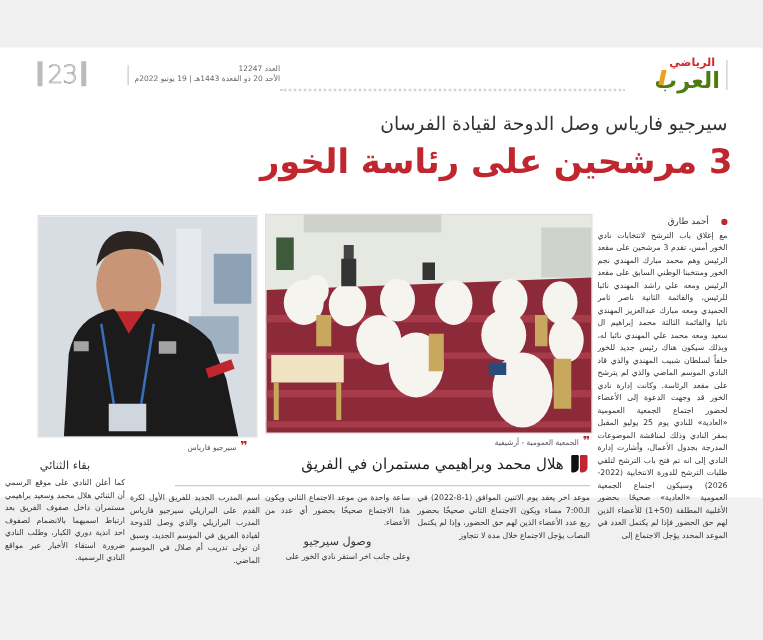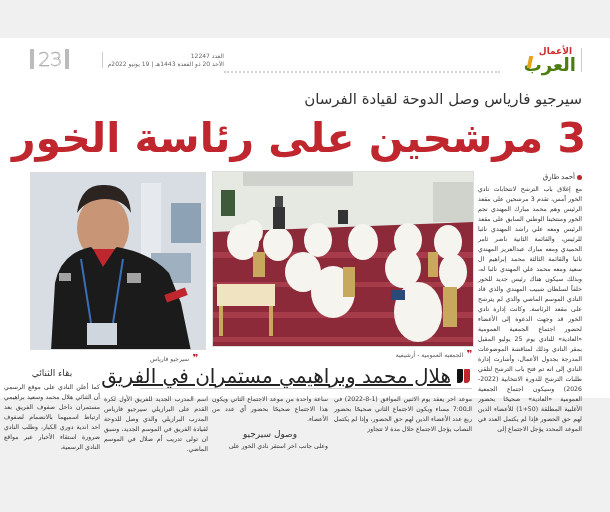--- a/index.html
+++ b/index.html
@@ -17,37 +17,37 @@
   .issue .sep { position: absolute; left: -4px; top: 0; width: 1px; height: 16px; background: #ccc; }
   .dotline { position: absolute; left: 224px; top: 33px; width: 276px; height: 2px; border-top: 2px dotted #d4d4d4; }
   .logo { position: absolute; left: 508px; top: 8px; width: 70px; height: 28px; direction: rtl; }
   .logo .l1 { position: absolute; right: 6px; top: 0; font-size: 9px; color: #d42a2a; font-weight: bold; }
   .logo .l2 { position: absolute; right: 2px; top: 8px; font-size: 18px; font-weight: bold; color: #4d7c0f; }
   .logo .exc { position: absolute; left: 20px; top: 10px; width: 4px; height: 12px; background: #e8a21e; transform: skewX(-12deg); }
   .logo .sep { position: absolute; right: -4px; top: 2px; width: 1px; height: 24px; background: #ccc; }
 
   
   .kicker { position: absolute; right: 28px; top: 52px; direction: rtl; font-size: 15px; color: #333; font-weight: normal; margin-left: 20px; }
-  .headline { position: absolute; right: 24px; top: 76px; direction: rtl; font-size: 41px; font-weight: bold; color: #c0262d; letter-spacing: 0; }
+  .headline { position: absolute; right: 24px; top: 76px; direction: rtl; font-size: 27px; font-weight: bold; color: #c0262d; letter-spacing: 0; }
 
   
-  .byline { position: absolute; right: 28px; top: 135px; direction: rtl; font-size: 7px; color: #333; display: flex; align-items: center; gap: 2px; font-family: Liberation Serif, serif; }
+  .byline { position: absolute; right: 28px; top: 135px; direction: rtl; font-size: 7px; color: #333; display: flex; align-items: center; gap: 10px; }
   .byline .dot { width: 5px; height: 5px; border-radius: 50%; background: #c0262d; }
 
   .col { position: absolute; direction: rtl; text-align: justify; font-size: 6.2px; line-height: 10px; color: #333; }
   .col p { margin: 0; }
 
   
   .photo-meeting { position: absolute; left: 212px; top: 133px; width: 262px; height: 176px; overflow: hidden; border: 1px solid #ddd; }
   .photo-coach { position: absolute; left: 30px; top: 134px; width: 176px; height: 178px; overflow: hidden; border: 1px solid #ddd; }
 
   .caption { position: absolute; direction: rtl; font-size: 6px; color: #555; display: flex; align-items: center; gap: 3px; }
   .quote-mark { color: #c0262d; font-weight: bold; font-size: 10px; line-height: 8px; }
 
-  .sub-hed { position: absolute; right: 140px; top: 326px; direction: rtl; font-size: 20px; color: #222; display: flex; align-items: center; gap: 6px; text-decoration: underline; }
+  .sub-hed { position: absolute; right: 140px; top: 326px; direction: rtl; font-size: 12px; color: #222; display: flex; gap: 6px; }
   .sub-hed .qm { display: flex; gap: 1px; }
   .sub-hed .qm span { display: inline-block; width: 6px; height: 14px; }
   .qm .r { background: #c0262d; border-radius: 1px 1px 4px 1px; }
   .qm .k { background: #111; border-radius: 1px 1px 4px 1px; }
   .hr { position: absolute; height: 1px; background: #ccc; }
 
   .section-title { position: absolute; direction: rtl; text-align: center; font-size: 9px; color: #333; }
 </style>
 </head>
 <body>
@@ -63,21 +63,21 @@
 
   <div class="issue">
     <span class="sep"></span>
     <div>العدد 12247</div>
     <div>الأحد 20 ذو القعدة 1443هـ | 19 يونيو 2022م</div>
   </div>
 
   <div class="dotline"></div>
 
   <div class="logo">
-    <span class="l1">الأعمال</span>
+    <span class="l1">الرياضي</span>
     <span class="l2">العرب</span>
     <span class="exc"></span>
     <span class="sep"></span>
   </div>
 
   <div class="kicker">سيرجيو فارياس وصل الدوحة لقيادة الفرسان</div>
   <div class="headline">3 مرشحين على رئاسة الخور</div>
 
   <div class="byline">
     <span class="dot"></span>

